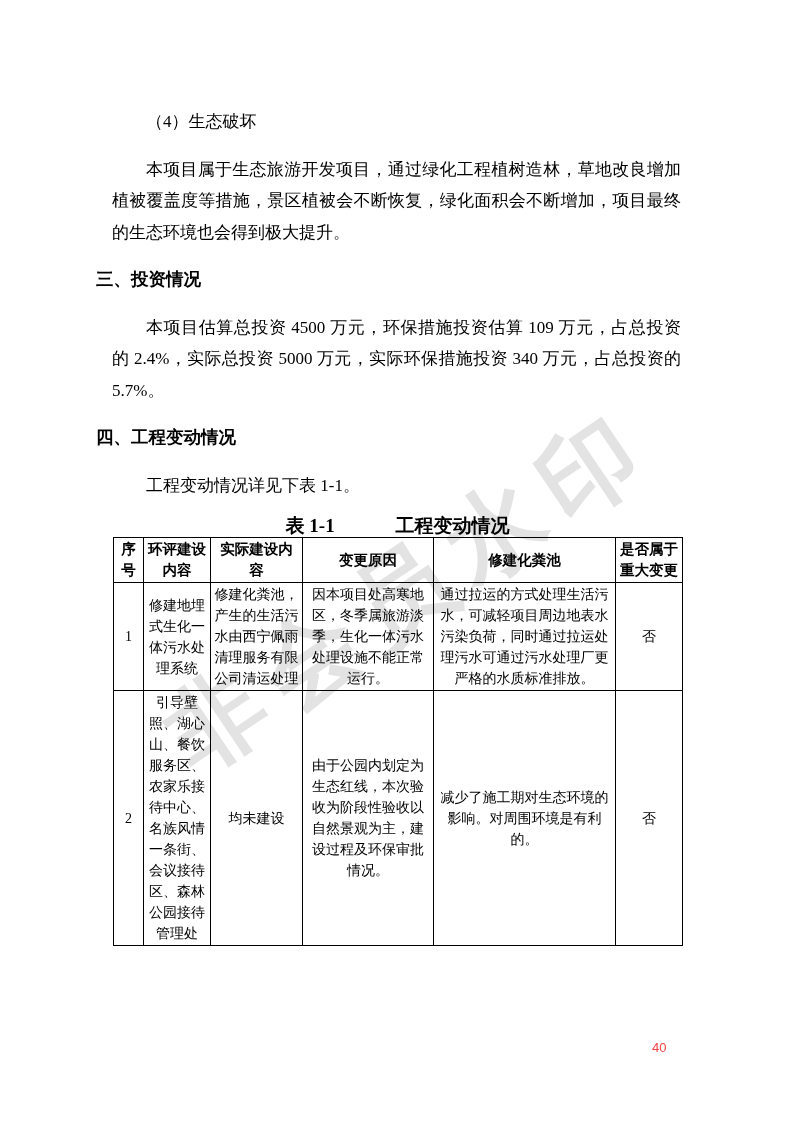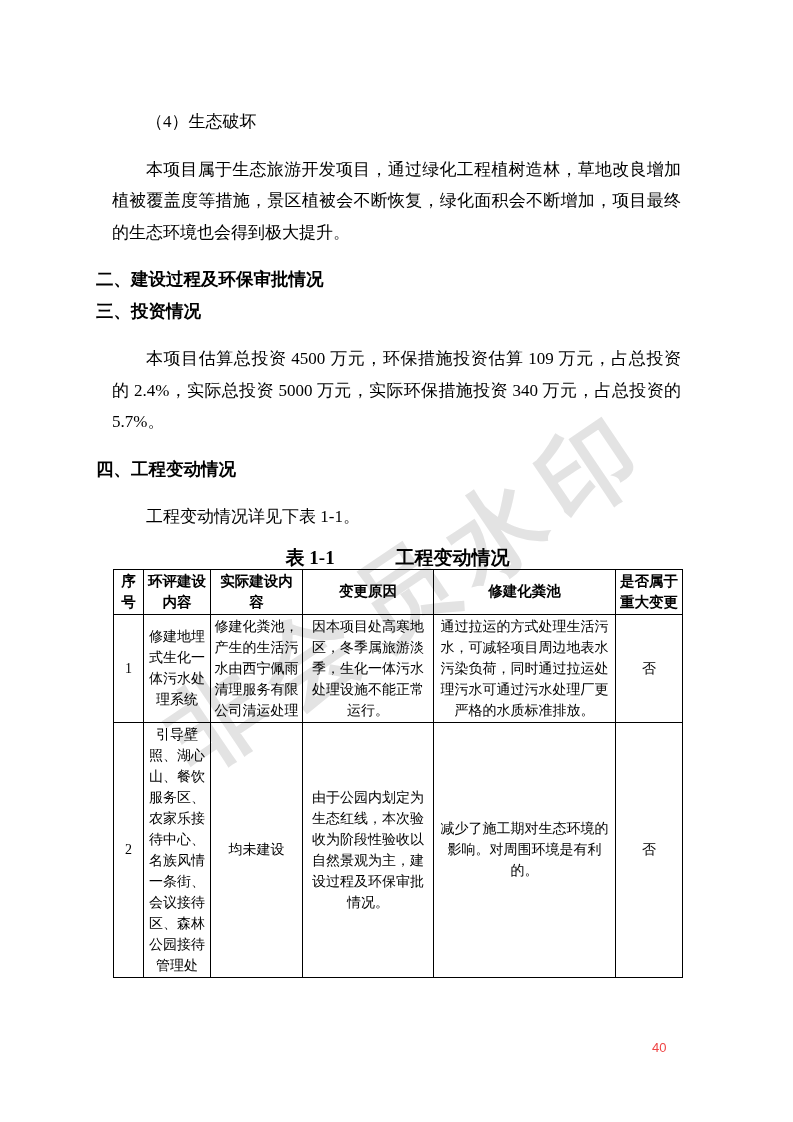--- a/index.html
+++ b/index.html
@@ -98,21 +98,20 @@
 <div class="page">
 
   <div class="watermark">非会员水印</div>
 
   <main class="content">
 
     <p class="para">（4）生态破坏</p>
 
     <p class="para">本项目属于生态旅游开发项目，通过绿化工程植树造林，草地改良增加植被覆盖度等措施，景区植被会不断恢复，绿化面积会不断增加，项目最终的生态环境也会得到极大提升。</p>
 
-    <h2 class="heading">二、建设过程及环保审批情况</h2>
 
 
     <h2 class="heading">三、投资情况</h2>
 
     <p class="para">本项目估算总投资 4500 万元，环保措施投资估算 109 万元，占总投资的 2.4%，实际总投资 5000 万元，实际环保措施投资 340 万元，占总投资的 5.7%。</p>
 
     <h2 class="heading">四、工程变动情况</h2>
 
     <p class="para">工程变动情况详见下表 1-1。</p>
 

